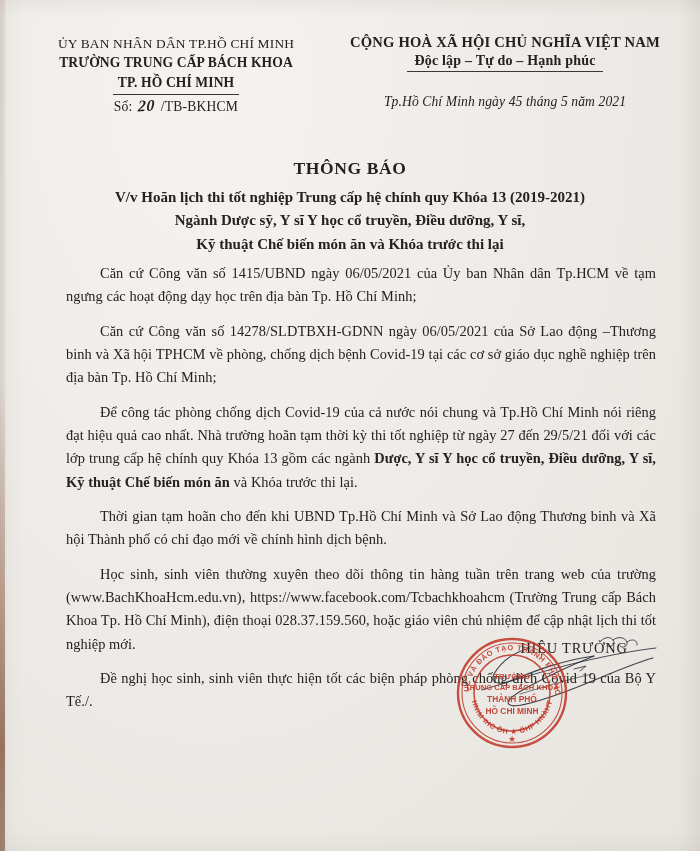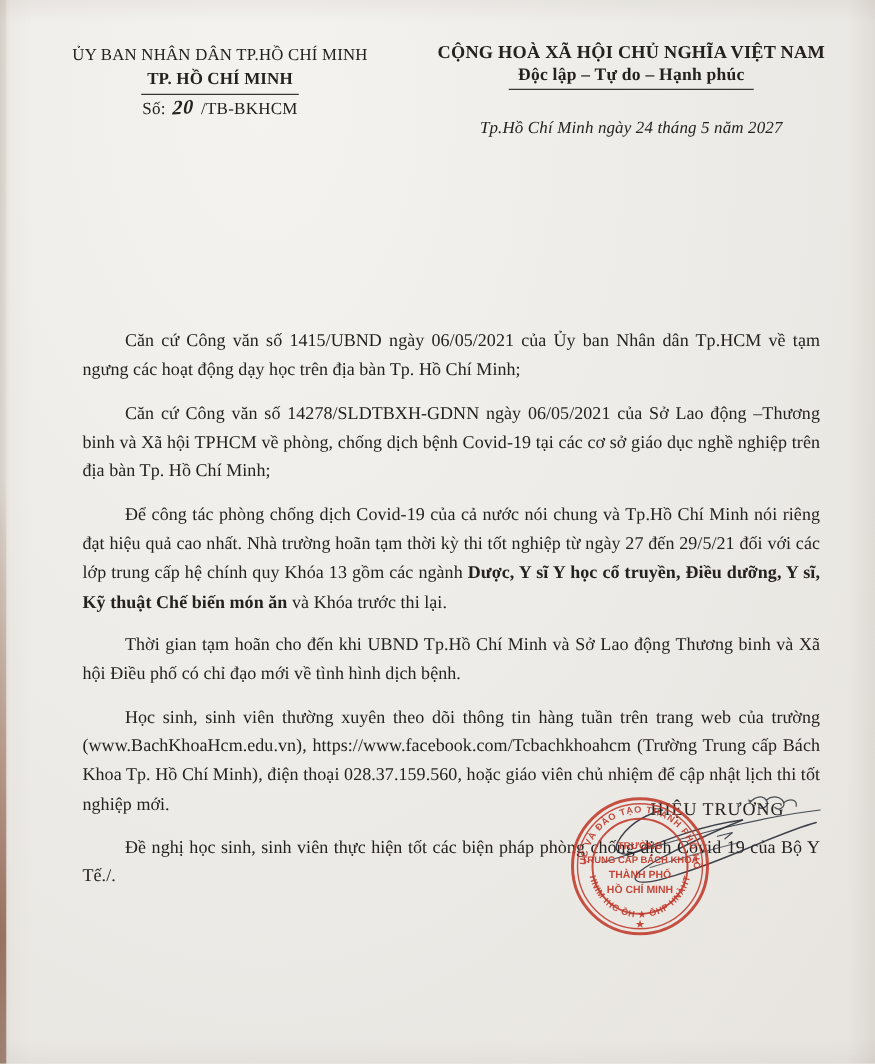--- a/index.html
+++ b/index.html
@@ -218,51 +218,58 @@
 </head>
 <body>
 
 <div class="page">
   <div class="edge-strip"></div>
 
   <div class="header">
 
     <div class="hdr-left">
       <div class="org-line">ỦY BAN NHÂN DÂN TP.HỒ CHÍ MINH</div>
+      <div class="org-strong">TRƯỜNG TRUNG CẤP BÁCH KHOA</div>
       <div class="org-strong">TP. HỒ CHÍ MINH</div>
       <div class="rule-short"></div>
       <div class="doc-no">
         <span>Số:</span>
         <span class="handwrite-no">20</span>
         <span>/TB-BKHCM</span>
       </div>
     </div>
 
     <div class="hdr-right">
       <div class="nation-line">CỘNG HOÀ XÃ HỘI CHỦ NGHĨA VIỆT NAM</div>
       <div>
         <div class="motto-line">Độc lập – Tự do – Hạnh phúc</div>
         <div class="rule-motto"></div>
       </div>
-      <div class="date-line">Tp.Hồ Chí Minh ngày 24 tháng 5 năm 2027</div>
+      <div class="date-line">Tp.Hồ Chí Minh ngày 45 tháng 5 năm 2021</div>
     </div>
   </div>
 
+  <div class="title-block">
+    <div class="title-main">THÔNG BÁO</div>
+    <div class="title-sub">V/v Hoãn lịch thi tốt nghiệp Trung cấp hệ chính quy Khóa 13 (2019-2021)</div>
+    <div class="title-sub">Ngành Dược sỹ, Y sĩ Y học cổ truyền, Điều dưỡng, Y sĩ,</div>
+    <div class="title-sub">Kỹ thuật Chế biến món ăn và Khóa trước thi lại</div>
+  </div>
 
   <div class="body-block">
 
     <p class="para">Căn cứ Công văn số 1415/UBND ngày 06/05/2021 của Ủy ban Nhân dân Tp.HCM về tạm ngưng các hoạt động dạy học trên địa bàn Tp. Hồ Chí Minh;</p>
 
     <p class="para">Căn cứ Công văn số 14278/SLDTBXH-GDNN ngày 06/05/2021 của Sở Lao động –Thương binh và Xã hội TPHCM về phòng, chống dịch bệnh Covid-19 tại các cơ sở giáo dục nghề nghiệp trên địa bàn Tp. Hồ Chí Minh;</p>
 
     <p class="para">
       <span>Để công tác phòng chống dịch Covid-19 của cả nước nói chung và Tp.Hồ Chí Minh nói riêng đạt hiệu quả cao nhất. Nhà trường hoãn tạm thời kỳ thi tốt nghiệp từ ngày 27 đến 29/5/21 đối với các lớp trung cấp hệ chính quy Khóa 13 gồm các ngành </span><b>Dược, Y sĩ Y học cổ truyền, Điều dưỡng, Y sĩ, Kỹ thuật Chế biến món ăn</b><span> và Khóa trước thi lại.</span>
     </p>
 
-    <p class="para">Thời gian tạm hoãn cho đến khi UBND Tp.Hồ Chí Minh và Sở Lao động Thương binh và Xã hội Điều phố có chỉ đạo mới về tình hình dịch bệnh.</p>
+    <p class="para">Thời gian tạm hoãn cho đến khi UBND Tp.Hồ Chí Minh và Sở Lao động Thương binh và Xã hội Thành phố có chỉ đạo mới về chính hình dịch bệnh.</p>
 
     <p class="para">
       <span>Học sinh, sinh viên thường xuyên theo dõi thông tin hàng tuần trên trang web của trường (</span><span class="u">www.BachKhoaHcm.edu.vn</span><span>), </span><span class="u">https://www.facebook.com/Tcbachkhoahcm</span><span> (Trường Trung cấp Bách Khoa Tp. Hồ Chí Minh), điện thoại 028.37.159.560, hoặc giáo viên chủ nhiệm để cập nhật lịch thi tốt nghiệp mới.</span>
     </p>
 
     <p class="para">Đề nghị học sinh, sinh viên thực hiện tốt các biện pháp phòng chống dịch Covid 19 của Bộ Y Tế./.</p>
   </div>
 
   <div class="sign-block">
     <div class="sign-title">HIỆU TRƯỞNG</div>

